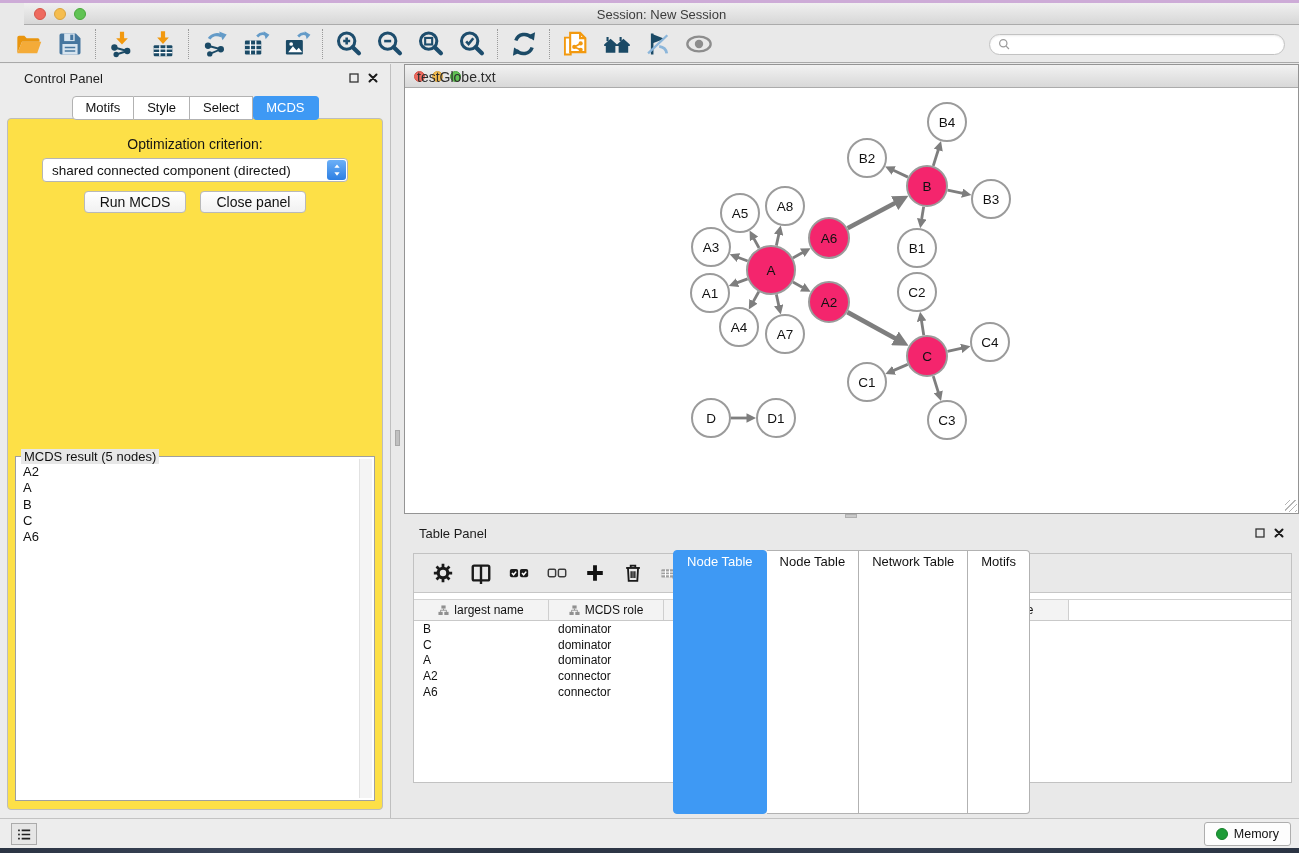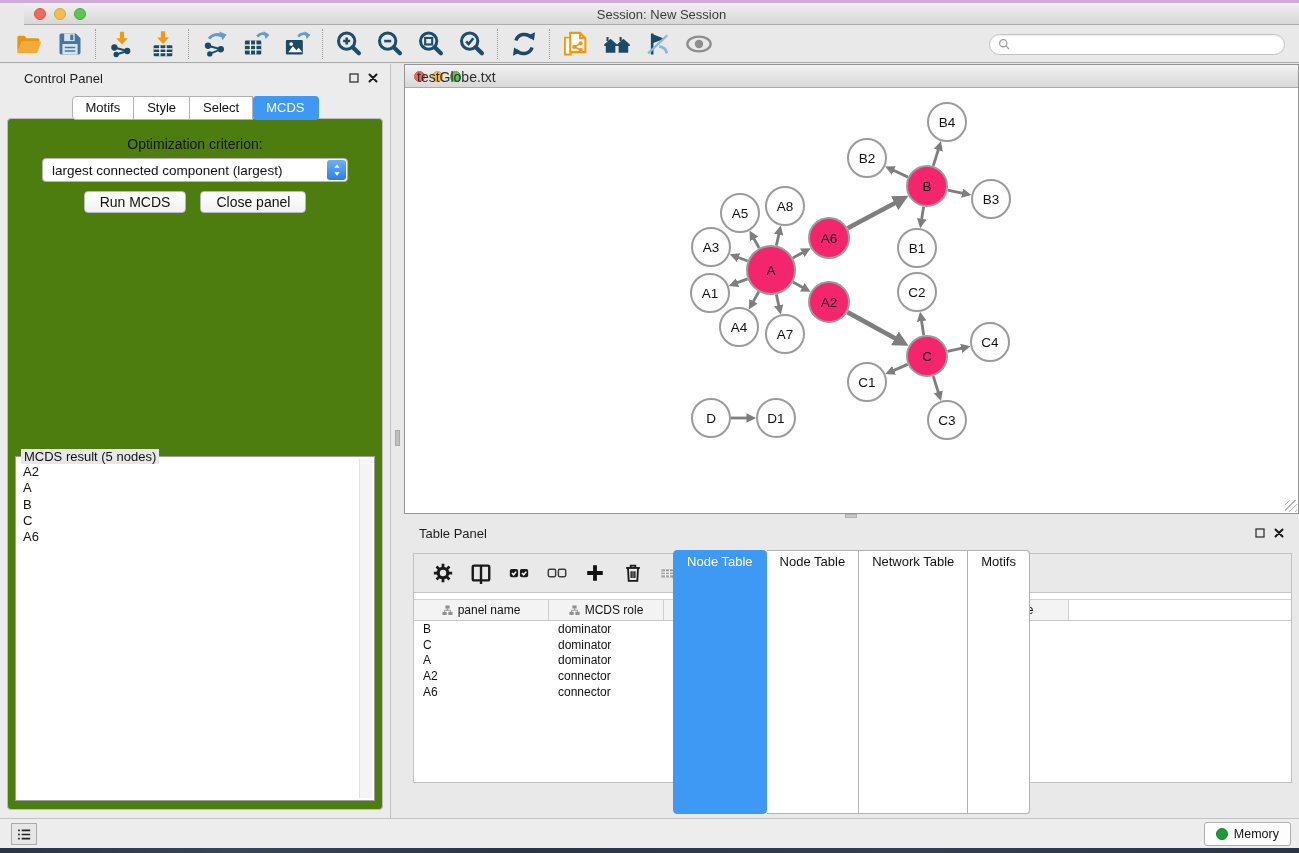--- a/index.html
+++ b/index.html
@@ -41,21 +41,21 @@
   .cp-header { position:absolute; top:0; left:0; right:0; height:28px; display:flex; align-items:center; padding:0 12px;margin-left:12px; }
   .ph-icons { margin-left:auto; display:flex; align-items:center; gap:9px; }
   .ph-icons svg { width:10px; height:10px; }
   .cp-tabs { position:absolute; top:32px; left:0; right:0; display:flex; justify-content:center; z-index:2; }
   .ctab { background:#fff; border:1px solid #b2b2b2; border-left:none; font-size:13px; color:#111;
     padding:3px 13px 4px; cursor:default; }
   .ctab:first-child { border-left:1px solid #b2b2b2; border-radius:4px 0 0 4px; }
   .ctab:last-child { border-radius:0 4px 4px 0; }
   .ctab.active { background:#3e99f4; border-color:#3e99f4; color:#fff; border-radius:4px; }
   .cp-box { position:absolute; top:54px; left:7px; right:7px; bottom:8px;
-    border:1px solid #bdbdbd; border-radius:4px; background:#4d7c0f; }
+    border:1px solid #bdbdbd; border-radius:4px; background:#fde047; }
   .opt-label { position:absolute; top:17px; left:0; right:0; text-align:center; font-size:14px; color:#151515; }
   .dropdown { position:absolute; top:39px; left:34px; right:34px; height:24px; background:#fff;
     border:1px solid #b5b5b5; border-radius:4px; display:flex; align-items:center; }
   .dropdown-value { flex:1; font-size:13.5px; color:#111; padding-left:9px; white-space:nowrap; }
   .dd-stepper { width:19px; height:20px; margin-right:1px; border-radius:3px;
     background:linear-gradient(#6cb0f7,#2d7fe3); display:flex; align-items:center; justify-content:center; }
   .dd-stepper svg { width:12px; height:18px; }
   .btn-row { position:absolute; top:72px; left:0; right:0; display:flex; justify-content:center; gap:14px; }
   .pbtn { background:linear-gradient(#ffffff,#f1f1f1); border:1px solid #b9b9b9; border-radius:4px;
     font-size:14px; color:#111; padding:2px 15px 3px; height:22px; }
@@ -295,21 +295,21 @@
     </div>
     <div class="cp-tabs">
         <div class="ctab">Motifs</div>
         <div class="ctab">Style</div>
         <div class="ctab">Select</div>
         <div class="ctab active">MCDS</div>
       </div>
     <div class="cp-box">
       <div class="opt-label">Optimization criterion:</div>
       <div class="dropdown">
-        <span class="dropdown-value">largest connected component (largest)</span>
+        <span class="dropdown-value">shared connected component (directed)</span>
         <span class="dd-stepper">
           <svg viewBox="0 0 16 24">
               <path d="M8 4.5l3.5 4.5h-7zM8 19.5L4.5 15h7z" fill="#fff"></path>
             </svg>
         </span>
       </div>
       <div class="btn-row">
         <button class="pbtn">Run MCDS</button>
         <button class="pbtn">Close panel</button>
       </div>
@@ -485,21 +485,21 @@
         <div class="thead">
             <div class="th" style="width: 135px;">
               <svg viewBox="0 0 12 12">
                 <g fill="#909090">
                   <rect x="3.7" y="0.5" width="4.6" height="3.4"></rect>
                   <rect x="0.5" y="7.5" width="4.6" height="3.4"></rect>
                   <rect x="6.9" y="7.5" width="4.6" height="3.4"></rect>
                 </g>
                 <path d="M6 3.9v1.8M2.8 7.5V5.7h6.4v1.8" fill="none" stroke="#909090" stroke-width="1"></path>
               </svg>
-              <span>panel name</span>
+              <span>largest name</span>
             </div>
             <div class="th" style="width: 115px;">
               <svg viewBox="0 0 12 12">
                 <g fill="#909090">
                   <rect x="3.7" y="0.5" width="4.6" height="3.4"></rect>
                   <rect x="0.5" y="7.5" width="4.6" height="3.4"></rect>
                   <rect x="6.9" y="7.5" width="4.6" height="3.4"></rect>
                 </g>
                 <path d="M6 3.9v1.8M2.8 7.5V5.7h6.4v1.8" fill="none" stroke="#909090" stroke-width="1"></path>
               </svg>

